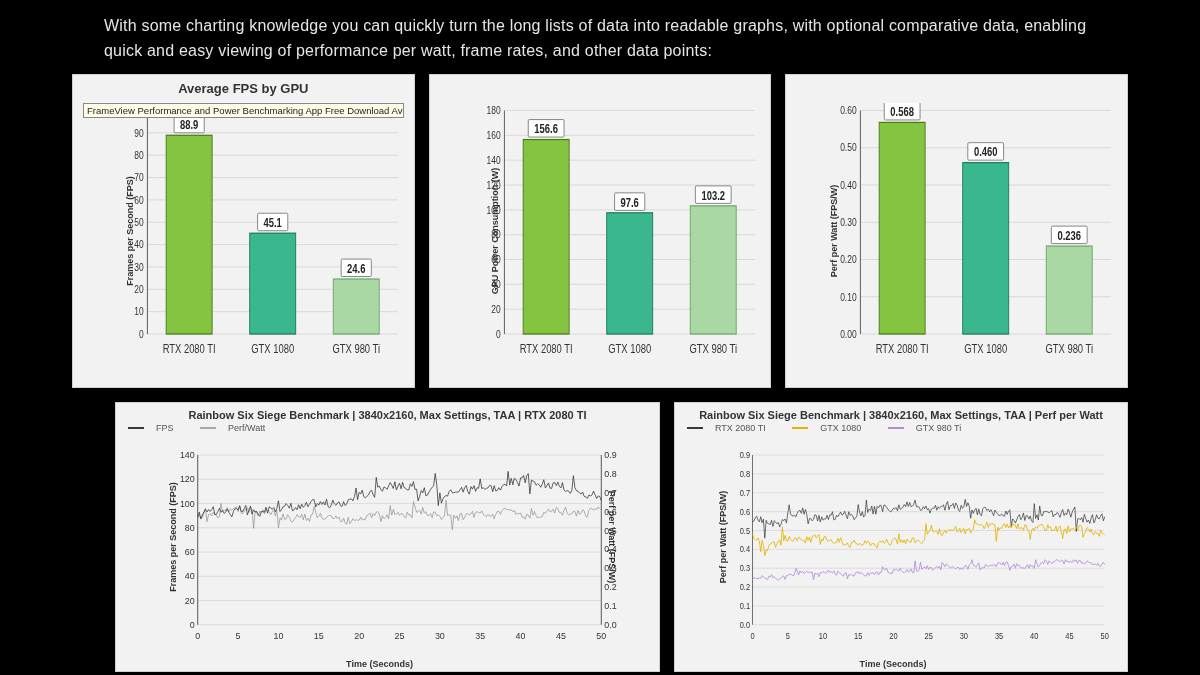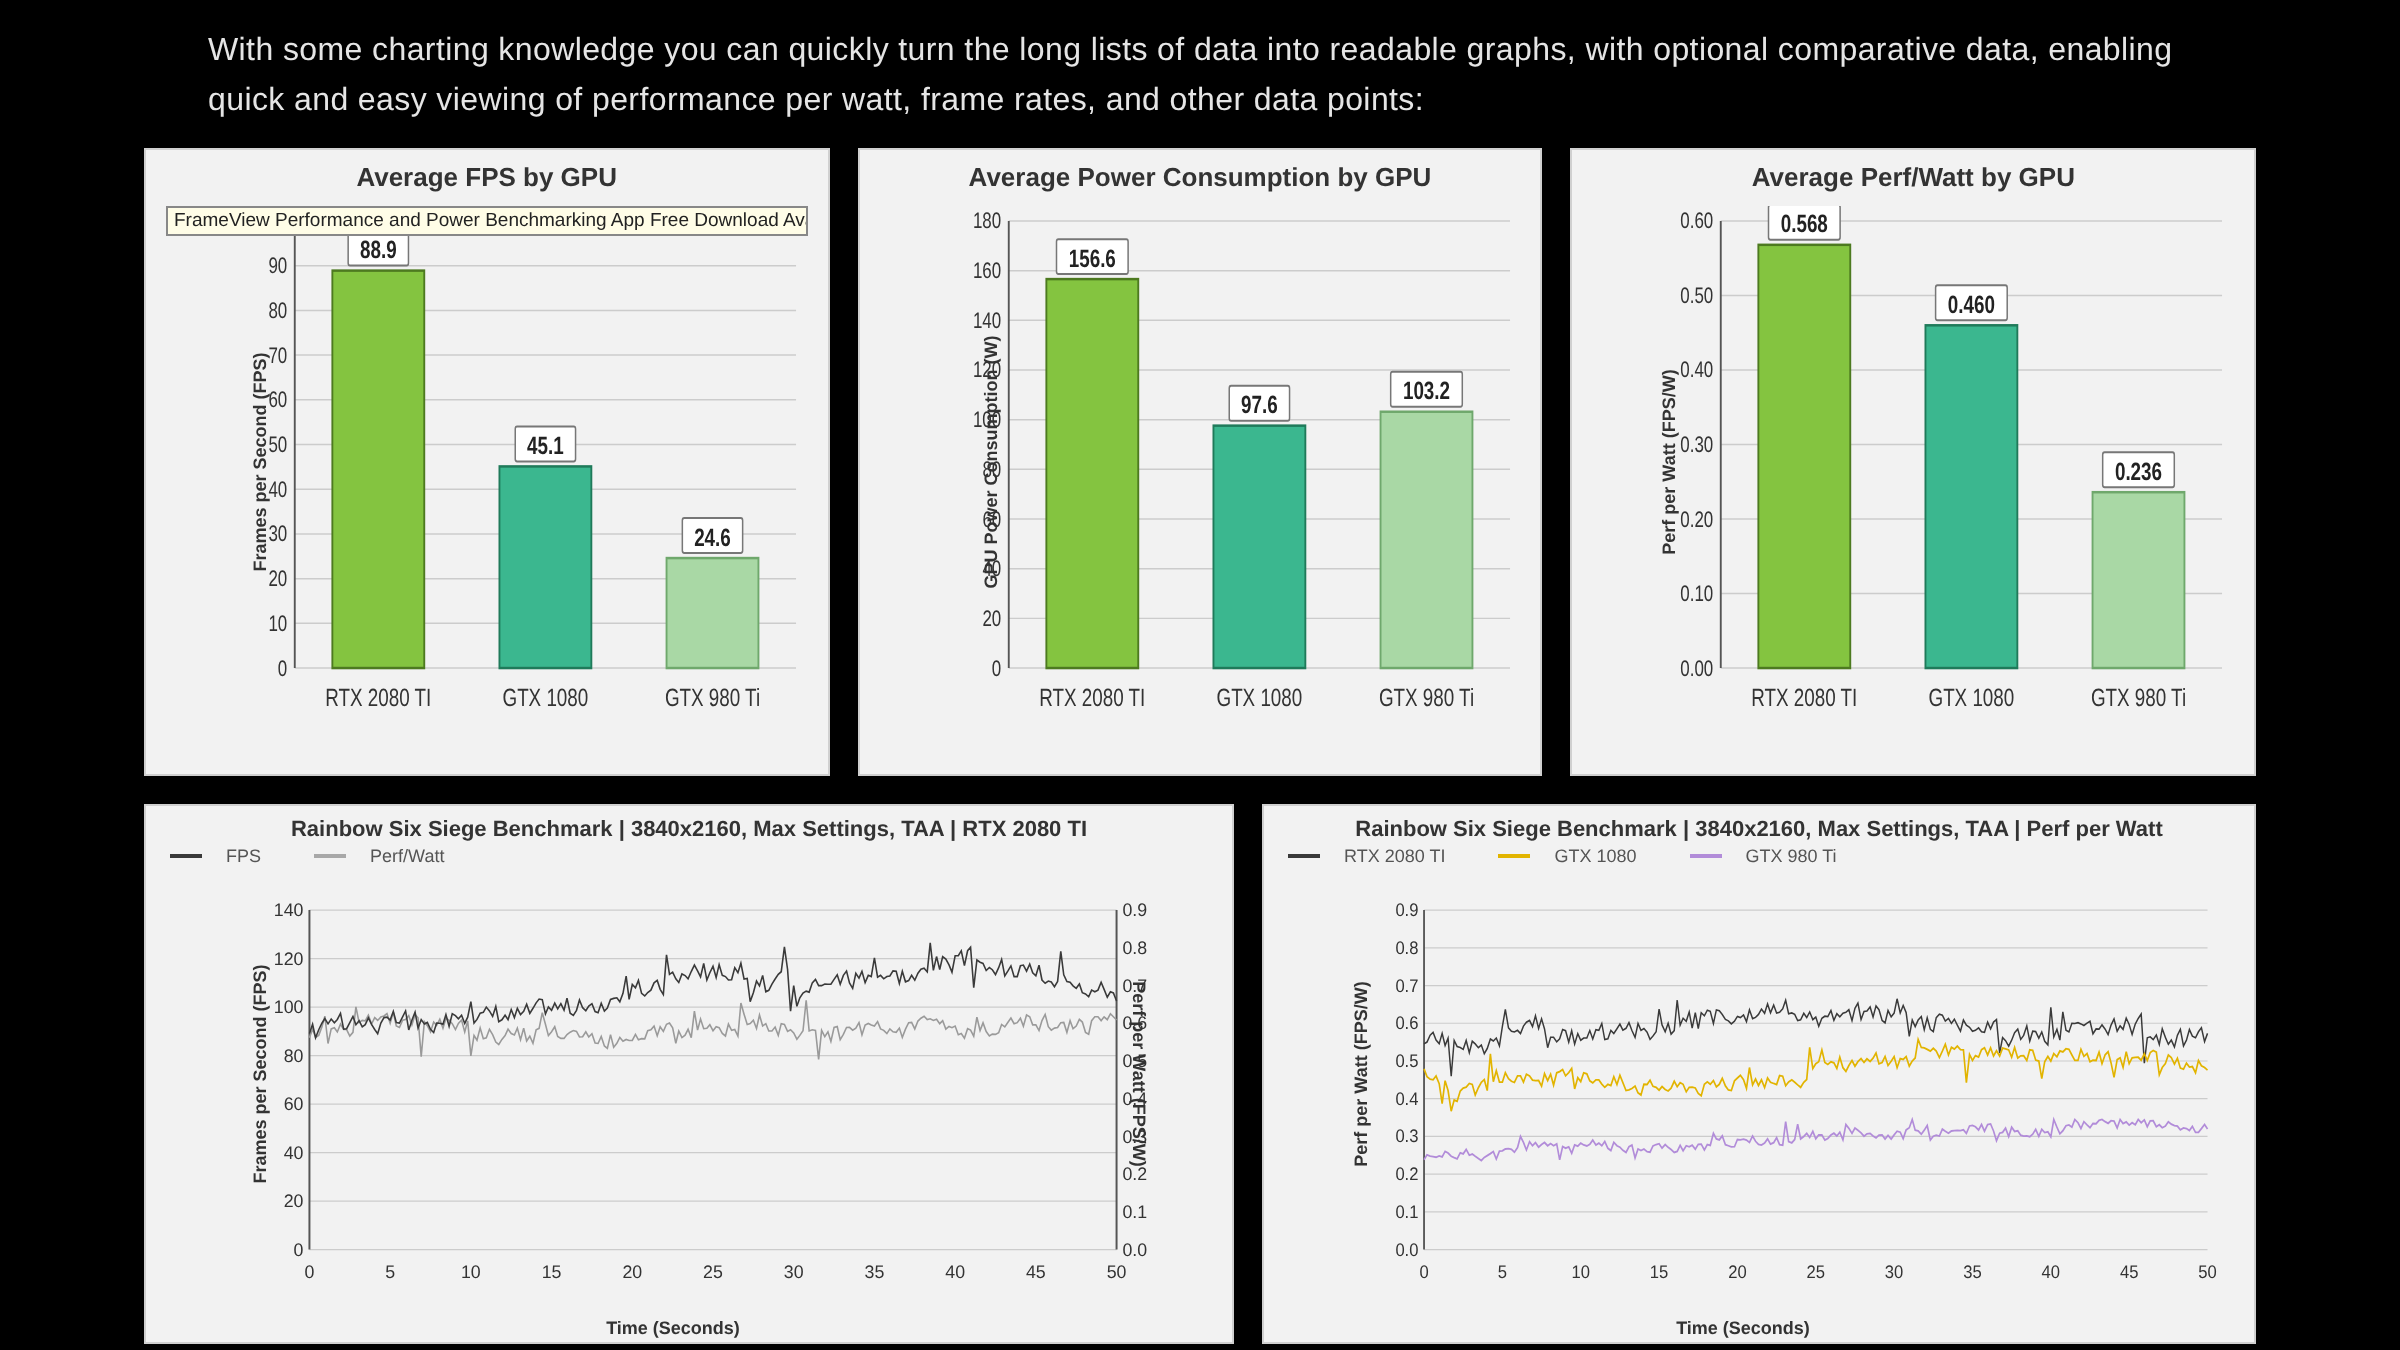--- a/index.html
+++ b/index.html
@@ -38,21 +38,21 @@
     height: 314px;
   }
   .card.bottom-left {
     width: 545px;
     height: 270px;
   }
   .card.bottom-right {
     flex: 1;
     height: 270px;
   }
-  .row2 { margin-top: 14px; }
+  .row2 { margin-top: 14px; margin-left: 43px; }
   .chart-title {
     text-align: center;
     font-weight: 700;
     font-size: 13px;
     padding: 6px 4px 2px 4px;
     color: #333;
   }
   .sub-legend {
     font-size: 9px;
     color: #555;
@@ -184,21 +184,20 @@
             <text class="cat-text" x="161" y="200">GTX 1080</text>
             <rect class="bar3" x="225.28333333333333" y="140.966" width="48.76666666666667" height="44.03399999999999"></rect>
             <rect class="dlabel-box" x="233.66666666666666" y="124.96600000000001" width="32" height="14" rx="1"></rect>
             <text class="dlabel" x="249.66666666666666" y="135.966" text-anchor="middle">24.6</text>
             <text class="cat-text" x="249.66666666666666" y="200">GTX 980 Ti</text>
           </svg>
       </div>
     </div>
 
     <div class="card top">
-      <div class="chart-title">Average Power Consumption by GPU</div>
       <div class="y-label">GPU Power Consumption (W)</div>
       <div class="plot">
         <svg viewBox="0 0 300 205" preserveAspectRatio="none" id="svg-power">
             <line class="grid-line" x1="28" x2="294" y1="185" y2="185"></line>
             <text class="tick-text" x="24" y="188" text-anchor="end">0</text>
             <line class="grid-line" x1="28" x2="294" y1="165.11111111111111" y2="165.11111111111111"></line>
             <text class="tick-text" x="24" y="168.11111111111111" text-anchor="end">20</text>
             <line class="grid-line" x1="28" x2="294" y1="145.22222222222223" y2="145.22222222222223"></line>
             <text class="tick-text" x="24" y="148.22222222222223" text-anchor="end">40</text>
             <line class="grid-line" x1="28" x2="294" y1="125.33333333333334" y2="125.33333333333334"></line>
@@ -226,21 +225,20 @@
             <text class="cat-text" x="161" y="200">GTX 1080</text>
             <rect class="bar3" x="225.28333333333333" y="82.37333333333333" width="48.76666666666667" height="102.62666666666667"></rect>
             <rect class="dlabel-box" x="230.66666666666666" y="66.37333333333333" width="38" height="14" rx="1"></rect>
             <text class="dlabel" x="249.66666666666666" y="77.37333333333333" text-anchor="middle">103.2</text>
             <text class="cat-text" x="249.66666666666666" y="200">GTX 980 Ti</text>
           </svg>
       </div>
     </div>
 
     <div class="card top">
-      <div class="chart-title">Average Perf/Watt by GPU</div>
       <div class="y-label">Perf per Watt (FPS/W)</div>
       <div class="plot">
         <svg viewBox="0 0 300 205" preserveAspectRatio="none" id="svg-ppw">
             <line class="grid-line" x1="28" x2="294" y1="185" y2="185"></line>
             <text class="tick-text" x="24" y="188" text-anchor="end">0.00</text>
             <line class="grid-line" x1="28" x2="294" y1="155.16666666666666" y2="155.16666666666666"></line>
             <text class="tick-text" x="24" y="158.16666666666666" text-anchor="end">0.10</text>
             <line class="grid-line" x1="28" x2="294" y1="125.33333333333333" y2="125.33333333333333"></line>
             <text class="tick-text" x="24" y="128.33333333333331" text-anchor="end">0.20</text>
             <line class="grid-line" x1="28" x2="294" y1="95.49999999999999" y2="95.49999999999999"></line>

